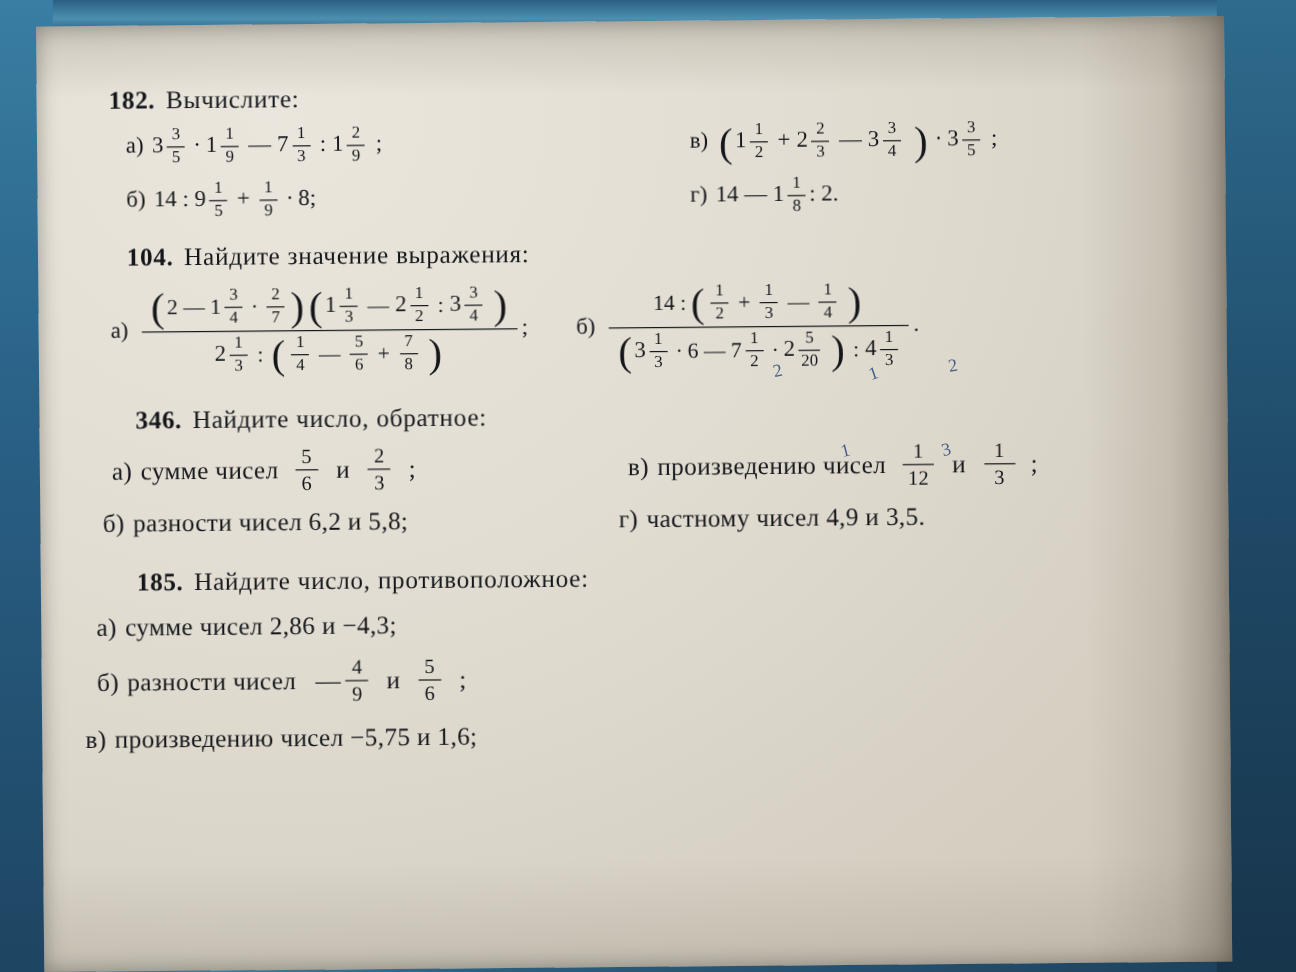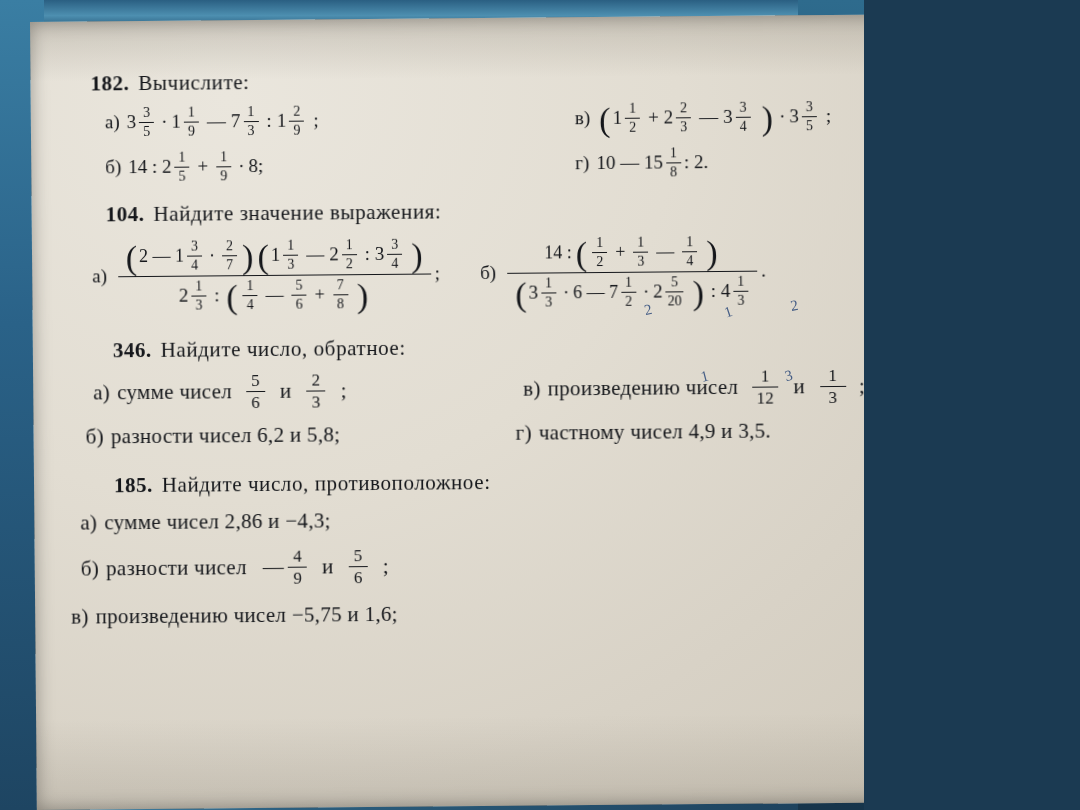--- a/index.html
+++ b/index.html
@@ -8,21 +8,21 @@
   }
   body {
     width: 1080px;
     height: 810px;
     overflow: hidden;
     font-family: "Liberation Serif", serif;
     background: #1b3a52;
   }
   .photo {
     position: relative;
-    width: 864px;
+    width: 1080px;
     height: 810px;
     background: linear-gradient(110deg, #1d4460 0%, #2a5d7d 18%, #3f7ea0 34%, #2c5f7f 50%, #1c3f5a 100%);
     overflow: hidden;
     text-align: right;
   }
   
   .bg-left {
     position: absolute;
     left: 0; top: 0;
     width: 44px; height: 810px;
@@ -294,40 +294,40 @@
                 </span>
               <span style="margin-left:6px;">;</span>
             </div>
           </div>
         </div>
 
         <div class="row" style="margin-left:14px;">
           <div class="col-a">
             <div class="item">
               <span class="lbl">б)</span>
-              <span>14 : 2</span>
+              <span>14 : 9</span>
               <span class="frac">
                   <span class="num">1</span>
                   <span class="bar"></span>
                   <span class="den">5</span>
                 </span>
               <span class="mono-op">+</span>
               <span class="frac">
                   <span class="num">1</span>
                   <span class="bar"></span>
                   <span class="den">9</span>
                 </span>
               <span class="dot">·</span>
               <span>8;</span>
             </div>
           </div>
           <div class="col-b">
             <div class="item" style="margin-left:70px;">
               <span class="lbl">г)</span>
-              <span>10 — 15</span>
+              <span>14 — 1</span>
               <span class="frac">
                   <span class="num">1</span>
                   <span class="bar"></span>
                   <span class="den">8</span>
                 </span>
               <span> : 2.</span>
             </div>
           </div>
         </div>
       </div>

